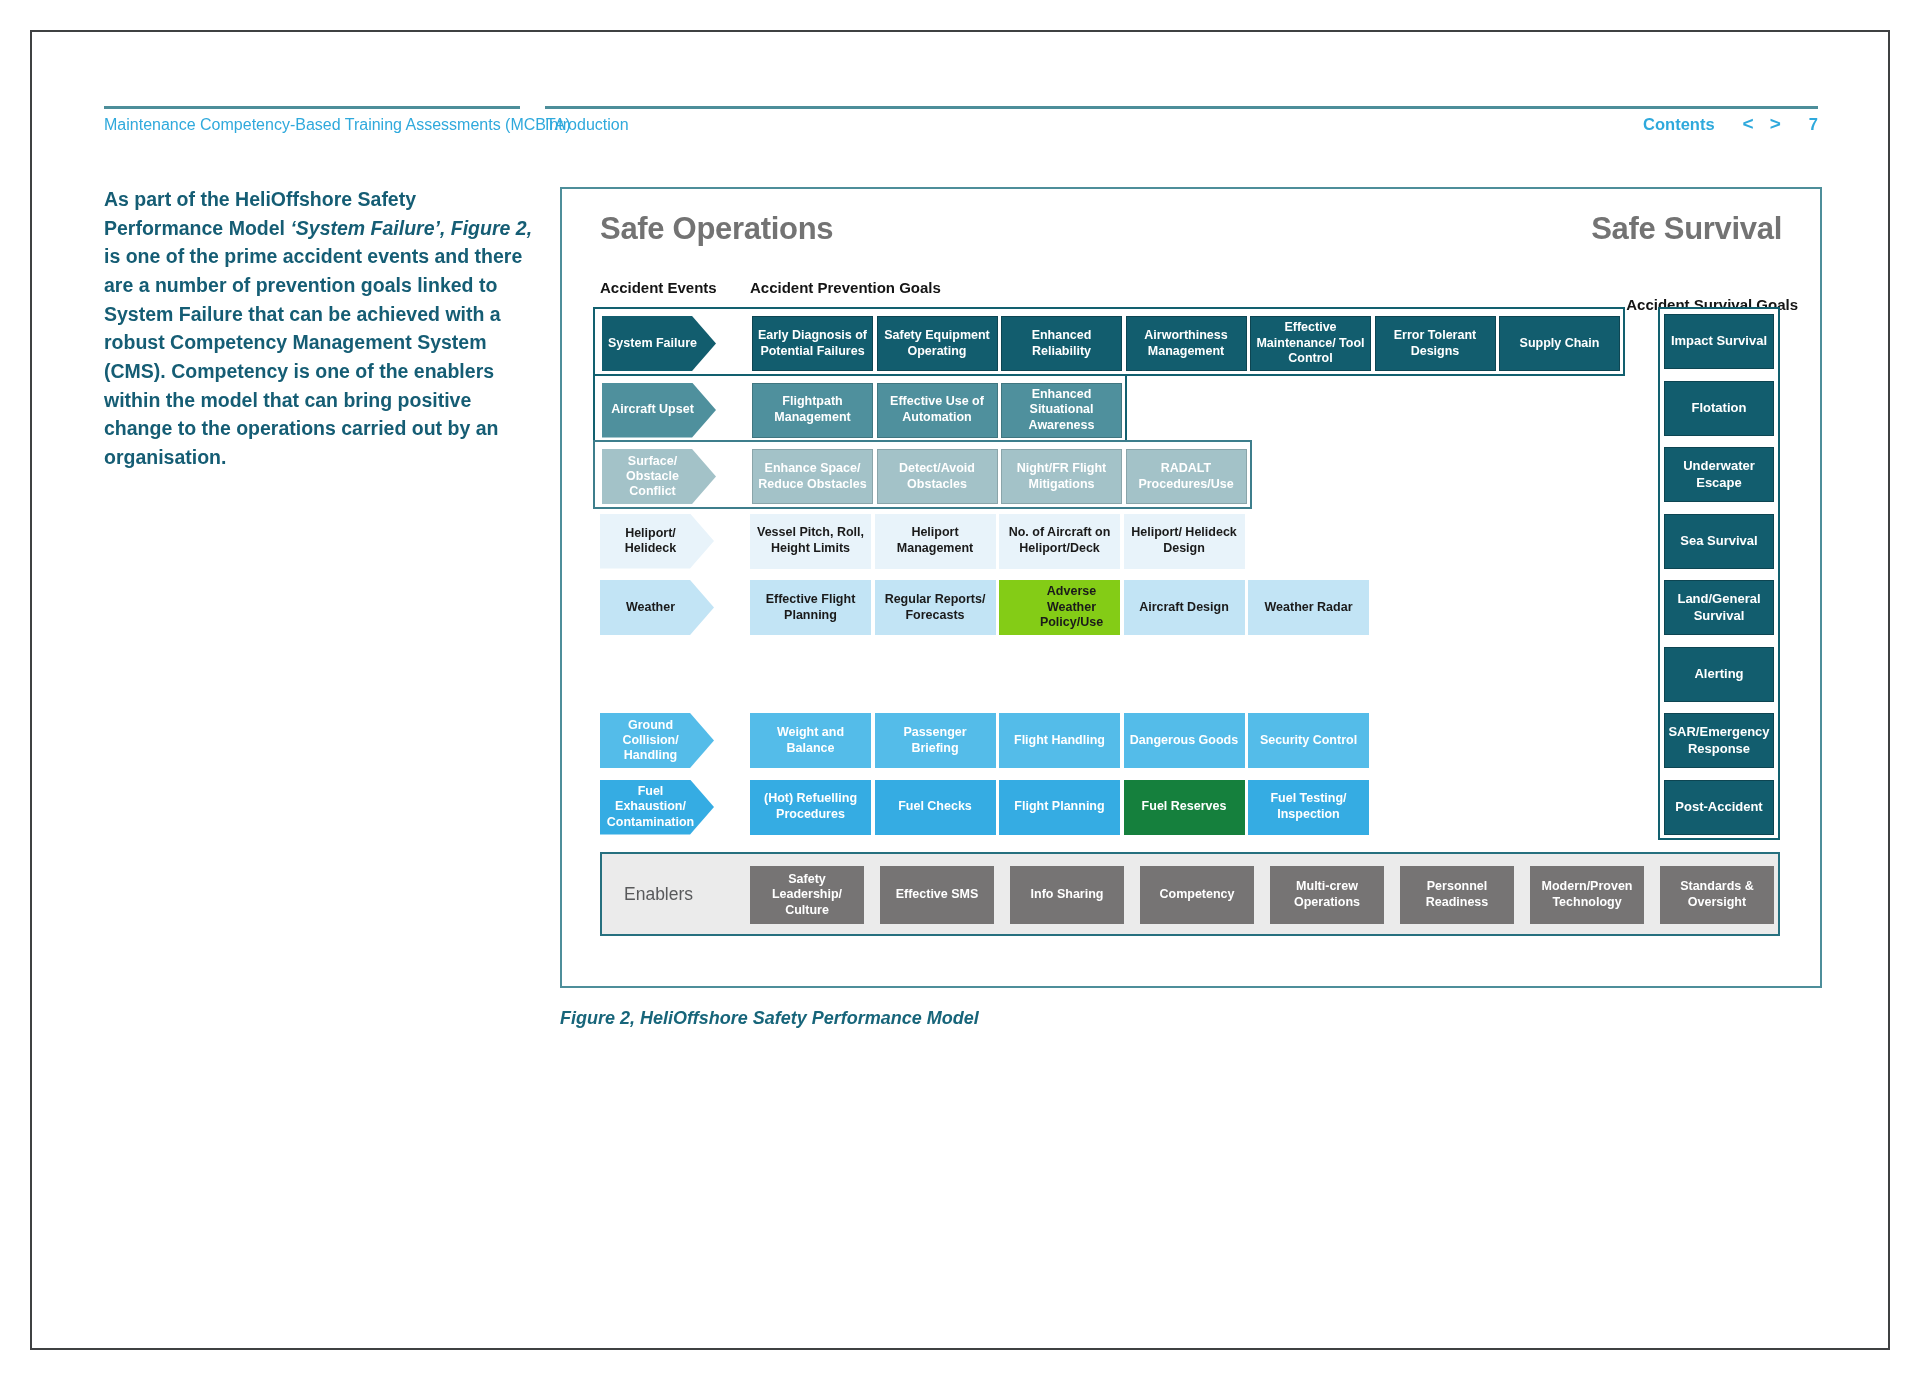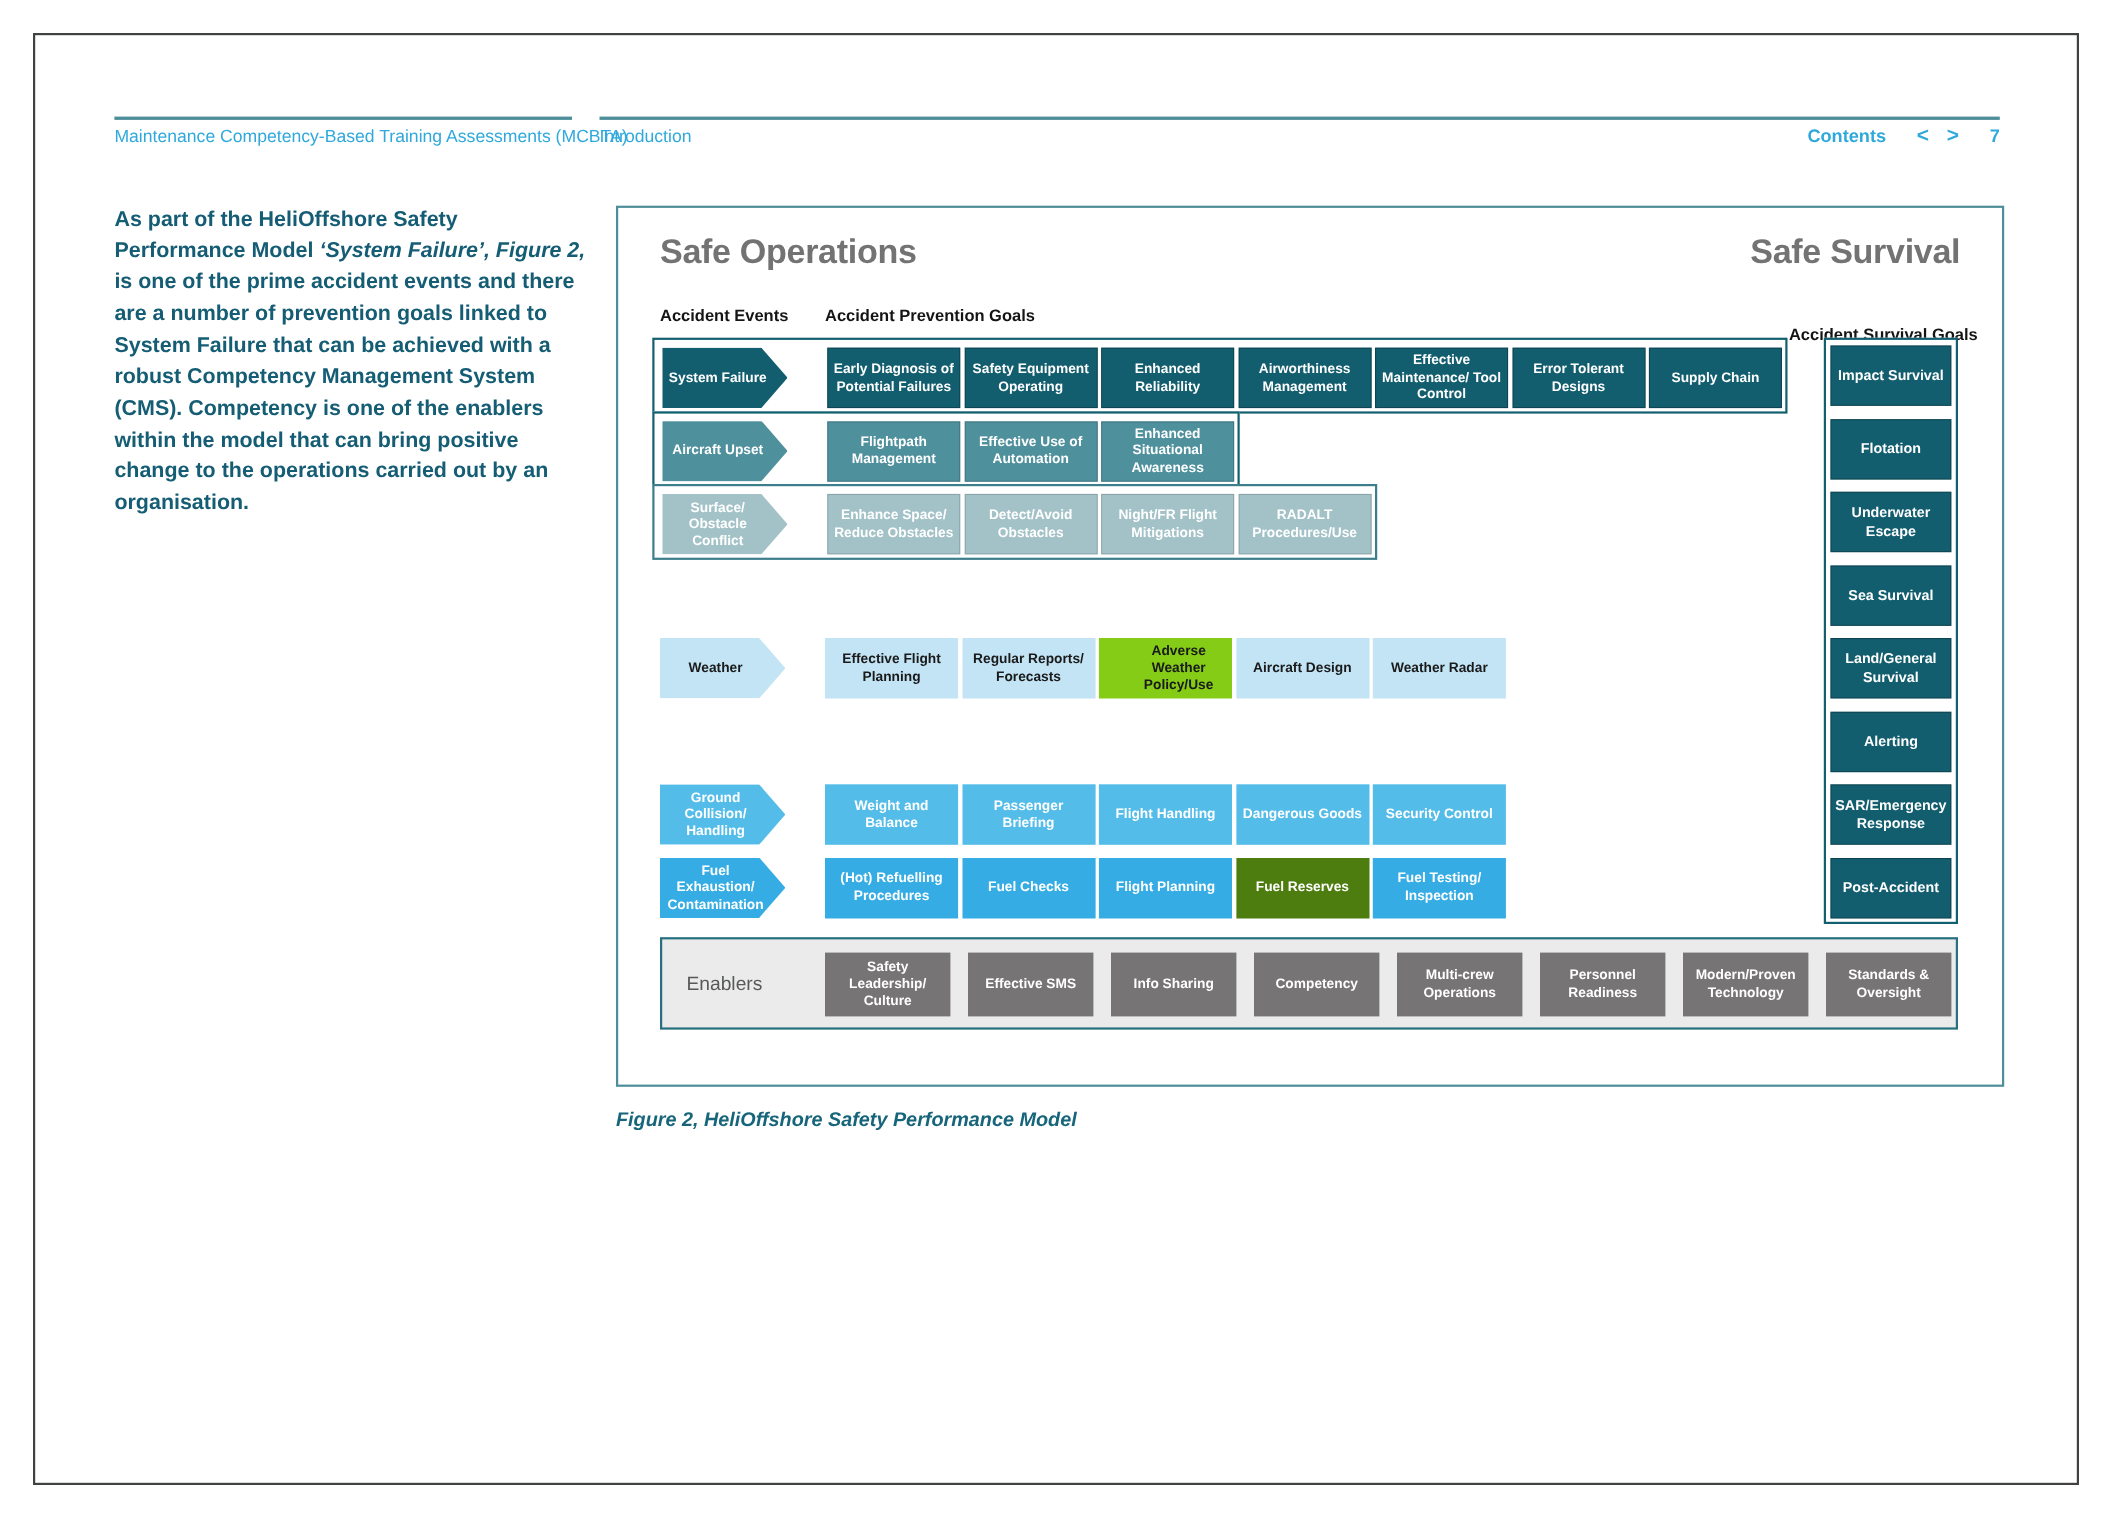--- a/index.html
+++ b/index.html
@@ -112,20 +112,27 @@
         <div class="goal" style="left: 281.5px; background: rgb(79, 144, 157); color: rgb(255, 255, 255); border: 1px solid rgba(0, 0, 0, 0.18);">Effective Use of Automation</div>
         <div class="goal" style="left: 406px; background: rgb(79, 144, 157); color: rgb(255, 255, 255); border: 1px solid rgba(0, 0, 0, 0.18);">Enhanced Situational Awareness</div>
       </div>
       <div class="row-wrap boxed" style="left: 31px; top: 251px; width: 658.5px; height: 69px; border-color: rgb(61, 126, 140);">
         <div class="arrow" style="background: rgb(163, 194, 200); color: rgb(255, 255, 255);">Surface/ Obstacle Conflict</div>
         <div class="goal" style="left: 157px; background: rgb(163, 194, 200); color: rgb(255, 255, 255); border: 1px solid rgba(0, 0, 0, 0.15);">Enhance Space/ Reduce Obstacles</div>
         <div class="goal" style="left: 281.5px; background: rgb(163, 194, 200); color: rgb(255, 255, 255); border: 1px solid rgba(0, 0, 0, 0.15);">Detect/Avoid Obstacles</div>
         <div class="goal" style="left: 406px; background: rgb(163, 194, 200); color: rgb(255, 255, 255); border: 1px solid rgba(0, 0, 0, 0.15);">Night/FR Flight Mitigations</div>
         <div class="goal" style="left: 530.5px; background: rgb(163, 194, 200); color: rgb(255, 255, 255); border: 1px solid rgba(0, 0, 0, 0.15);">RADALT Procedures/Use</div>
       </div>
+      <div class="row-wrap" style="left: 31px; top: 317.5px; width: 658.5px; height: 69px;">
+        <div class="arrow" style="background: rgb(232, 243, 250); color: rgb(26, 26, 26);">Heliport/ Helideck</div>
+        <div class="goal" style="left: 157px; background: rgb(232, 243, 250); color: rgb(26, 26, 26); border: 1px solid transparent;">Vessel Pitch, Roll, Height Limits</div>
+        <div class="goal" style="left: 281.5px; background: rgb(232, 243, 250); color: rgb(26, 26, 26); border: 1px solid transparent;">Heliport Management</div>
+        <div class="goal" style="left: 406px; background: rgb(232, 243, 250); color: rgb(26, 26, 26); border: 1px solid transparent;">No. of Aircraft on Heliport/Deck</div>
+        <div class="goal" style="left: 530.5px; background: rgb(232, 243, 250); color: rgb(26, 26, 26); border: 1px solid transparent;">Heliport/ Helideck Design</div>
+      </div>
       <div class="row-wrap" style="left: 31px; top: 384px; width: 783px; height: 69px;">
         <div class="arrow" style="background: rgb(194, 228, 245); color: rgb(26, 26, 26);">Weather</div>
         <div class="goal" style="left: 157px; background: rgb(194, 228, 245); color: rgb(26, 26, 26); border: 1px solid transparent;">Effective Flight Planning</div>
         <div class="goal" style="left: 281.5px; background: rgb(194, 228, 245); color: rgb(26, 26, 26); border: 1px solid transparent;">Regular Reports/ Forecasts</div>
         <div class="goal" style="left: 406px; background: #84cc16; color: rgb(26, 26, 26); border: 1px solid transparent; padding-left: 28px;">Adverse Weather Policy/Use</div>
         <div class="goal" style="left: 530.5px; background: rgb(194, 228, 245); color: rgb(26, 26, 26); border: 1px solid transparent;">Aircraft Design</div>
         <div class="goal" style="left: 655px; background: rgb(194, 228, 245); color: rgb(26, 26, 26); border: 1px solid transparent;">Weather Radar</div>
       </div>
       <div class="row-wrap" style="left: 31px; top: 517px; width: 783px; height: 69px;">
         <div class="arrow" style="background: rgb(84, 188, 233); color: rgb(255, 255, 255);">Ground Collision/ Handling</div>
@@ -133,21 +140,21 @@
         <div class="goal" style="left: 281.5px; background: rgb(84, 188, 233); color: rgb(255, 255, 255); border: 1px solid transparent;">Passenger Briefing</div>
         <div class="goal" style="left: 406px; background: rgb(84, 188, 233); color: rgb(255, 255, 255); border: 1px solid transparent;">Flight Handling</div>
         <div class="goal" style="left: 530.5px; background: rgb(84, 188, 233); color: rgb(255, 255, 255); border: 1px solid transparent;">Dangerous Goods</div>
         <div class="goal" style="left: 655px; background: rgb(84, 188, 233); color: rgb(255, 255, 255); border: 1px solid transparent;">Security Control</div>
       </div>
       <div class="row-wrap" style="left: 31px; top: 583.5px; width: 783px; height: 69px;">
         <div class="arrow" style="background: rgb(53, 172, 227); color: rgb(255, 255, 255);">Fuel Exhaustion/ Contamination</div>
         <div class="goal" style="left: 157px; background: rgb(53, 172, 227); color: rgb(255, 255, 255); border: 1px solid transparent;">(Hot) Refuelling Procedures</div>
         <div class="goal" style="left: 281.5px; background: rgb(53, 172, 227); color: rgb(255, 255, 255); border: 1px solid transparent;">Fuel Checks</div>
         <div class="goal" style="left: 406px; background: rgb(53, 172, 227); color: rgb(255, 255, 255); border: 1px solid transparent;">Flight Planning</div>
-        <div class="goal" style="left: 530.5px; background: #4d7c0f; color: rgb(255, 255, 255); border: 1px solid transparent;">Fuel Reserves</div>
+        <div class="goal" style="left: 530.5px; background: #15803d; color: rgb(255, 255, 255); border: 1px solid transparent;">Fuel Reserves</div>
         <div class="goal" style="left: 655px; background: rgb(53, 172, 227); color: rgb(255, 255, 255); border: 1px solid transparent;">Fuel Testing/ Inspection</div>
       </div>
     </div>
 
   <div class="survival-wrap">
       <div class="survival-box" style="top: 5px;">Impact Survival</div>
       <div class="survival-box" style="top: 71.5px;">Flotation</div>
       <div class="survival-box" style="top: 138px;">Underwater Escape</div>
       <div class="survival-box" style="top: 204.5px;">Sea Survival</div>
       <div class="survival-box" style="top: 271px;">Land/General Survival</div>

